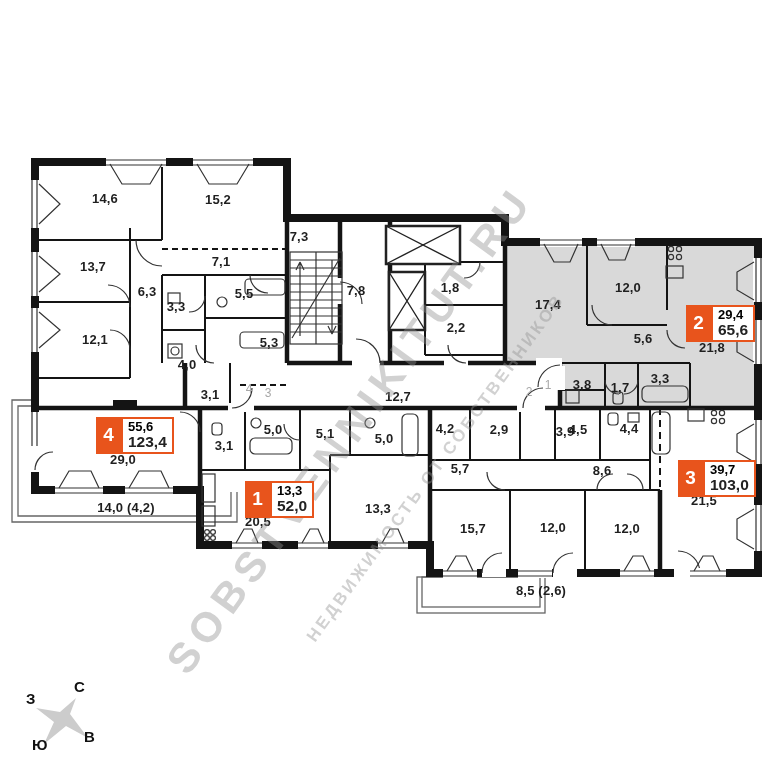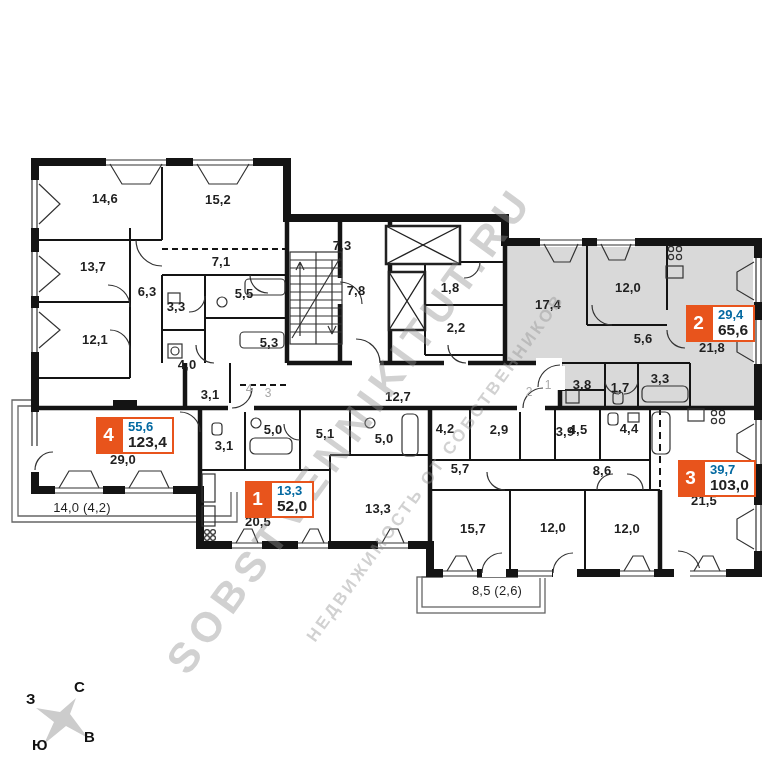--- a/index.html
+++ b/index.html
@@ -2,29 +2,29 @@
 <html><head>
 <meta charset="utf-8">
 <style>
   html,body{margin:0;padding:0;background:#fff;}
   #stage{position:relative;width:768px;height:768px;background:#fff;overflow:hidden;
          font-family:"Liberation Sans",sans-serif;}
   #plan-svg{position:absolute;left:0;top:0;}
   #labels{position:absolute;left:0;top:0;width:676px;height:768px;}
   .room-label{position:absolute;transform:translate(-50%,-50%);font-size:13px;
               font-weight:700;color:#1f1f1f;white-space:nowrap;letter-spacing:.2px;}
-  .balcony-label{font-weight:400;}
+  .balcony-label{font-weight:700;margin-left:44px;}
   .door-num{position:absolute;transform:translate(-50%,-50%);font-size:12px;
             font-weight:400;color:#a8a8a8;}
   .badge{position:absolute;display:flex;align-items:stretch;z-index:5;}
   .badge-num{width:25px;min-height:30px;color:#fff;font-weight:700;font-size:19px;
              display:flex;align-items:center;justify-content:center;}
   .badge-vals{background:#fff;display:flex;flex-direction:column;justify-content:center;
               padding:1px 5px;line-height:1.08;border-width:2px;border-style:solid;}
-  .bv-top{font-size:13px;font-weight:700;color:#0369a1;}
+  .bv-top{font-size:13px;font-weight:700;color:#000000;}
   .bv-bot{font-size:15.5px;font-weight:700;color:#222;}
   .wm{position:absolute;white-space:nowrap;font-weight:700;z-index:4;pointer-events:none;}
   #wm-line1{left:350px;top:430px;transform:translate(-50%,-50%) rotate(-54deg);
             font-size:42px;letter-spacing:7px;color:rgba(145,145,145,.42);}
   #wm-line2{left:436px;top:468px;transform:translate(-50%,-50%) rotate(-54deg);
             font-size:17px;letter-spacing:3px;color:rgba(145,145,145,.42);}
   #compass{position:absolute;left:14px;top:676px;width:100px;height:88px;}
   .compass-letter{position:absolute;font-size:15px;font-weight:700;color:#111;}
 </style>
 </head>
@@ -277,21 +277,21 @@
       <span class="room-label" style="left: 93px; top: 266px;">13,7</span>
       <span class="room-label" style="left: 221px; top: 261px;">7,1</span>
       <span class="room-label" style="left: 147px; top: 291px;">6,3</span>
       <span class="room-label" style="left: 176px; top: 306px;">3,3</span>
       <span class="room-label" style="left: 244px; top: 293px;">5,5</span>
       <span class="room-label" style="left: 95px; top: 339px;">12,1</span>
       <span class="room-label" style="left: 238px; top: 342px; margin-left: 31px;">5,3</span>
       <span class="room-label" style="left: 187px; top: 364px;">4,0</span>
       <span class="room-label" style="left: 210px; top: 394px;">3,1</span>
       <span class="room-label" style="left: 123px; top: 459px;">29,0</span>
-      <span class="room-label" style="left: 299px; top: 245px; margin-left: 43px;">7,3</span>
+      <span class="room-label" style="left: 299px; top: 236px;">7,3</span>
       <span class="room-label" style="left: 356px; top: 290px;">7,8</span>
       <span class="room-label" style="left: 450px; top: 287px;">1,8</span>
       <span class="room-label" style="left: 456px; top: 327px;">2,2</span>
       <span class="room-label" style="left: 398px; top: 396px;">12,7</span>
       <span class="room-label" style="left: 548px; top: 304px;">17,4</span>
       <span class="room-label" style="left: 628px; top: 287px;">12,0</span>
       <span class="room-label" style="left: 643px; top: 338px;">5,6</span>
       <span class="room-label" style="left: 712px; top: 347px;">21,8</span>
       <span class="room-label" style="left: 582px; top: 384px;">3,8</span>
       <span class="room-label" style="left: 620px; top: 387px;">1,7</span>

